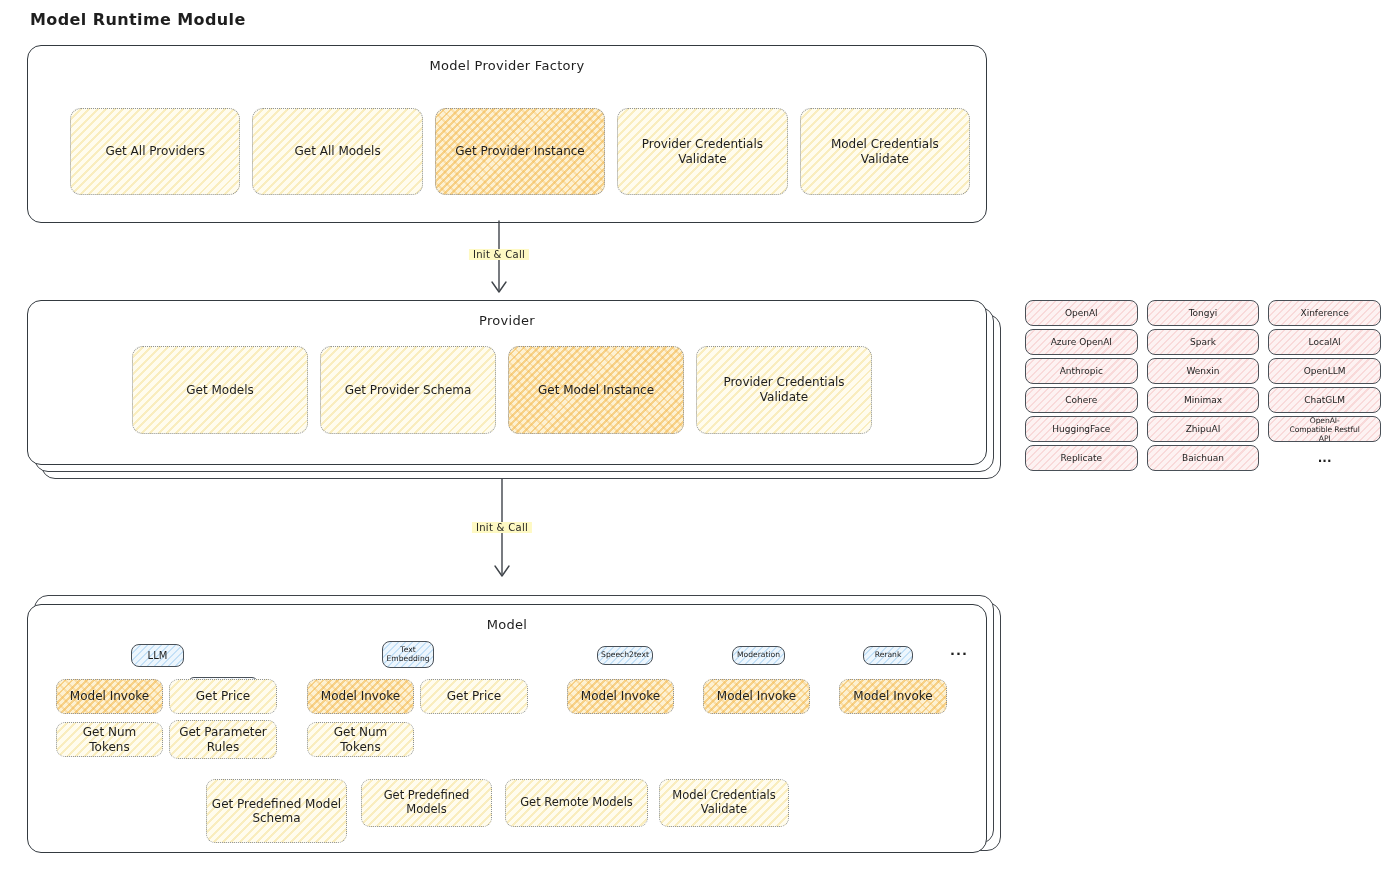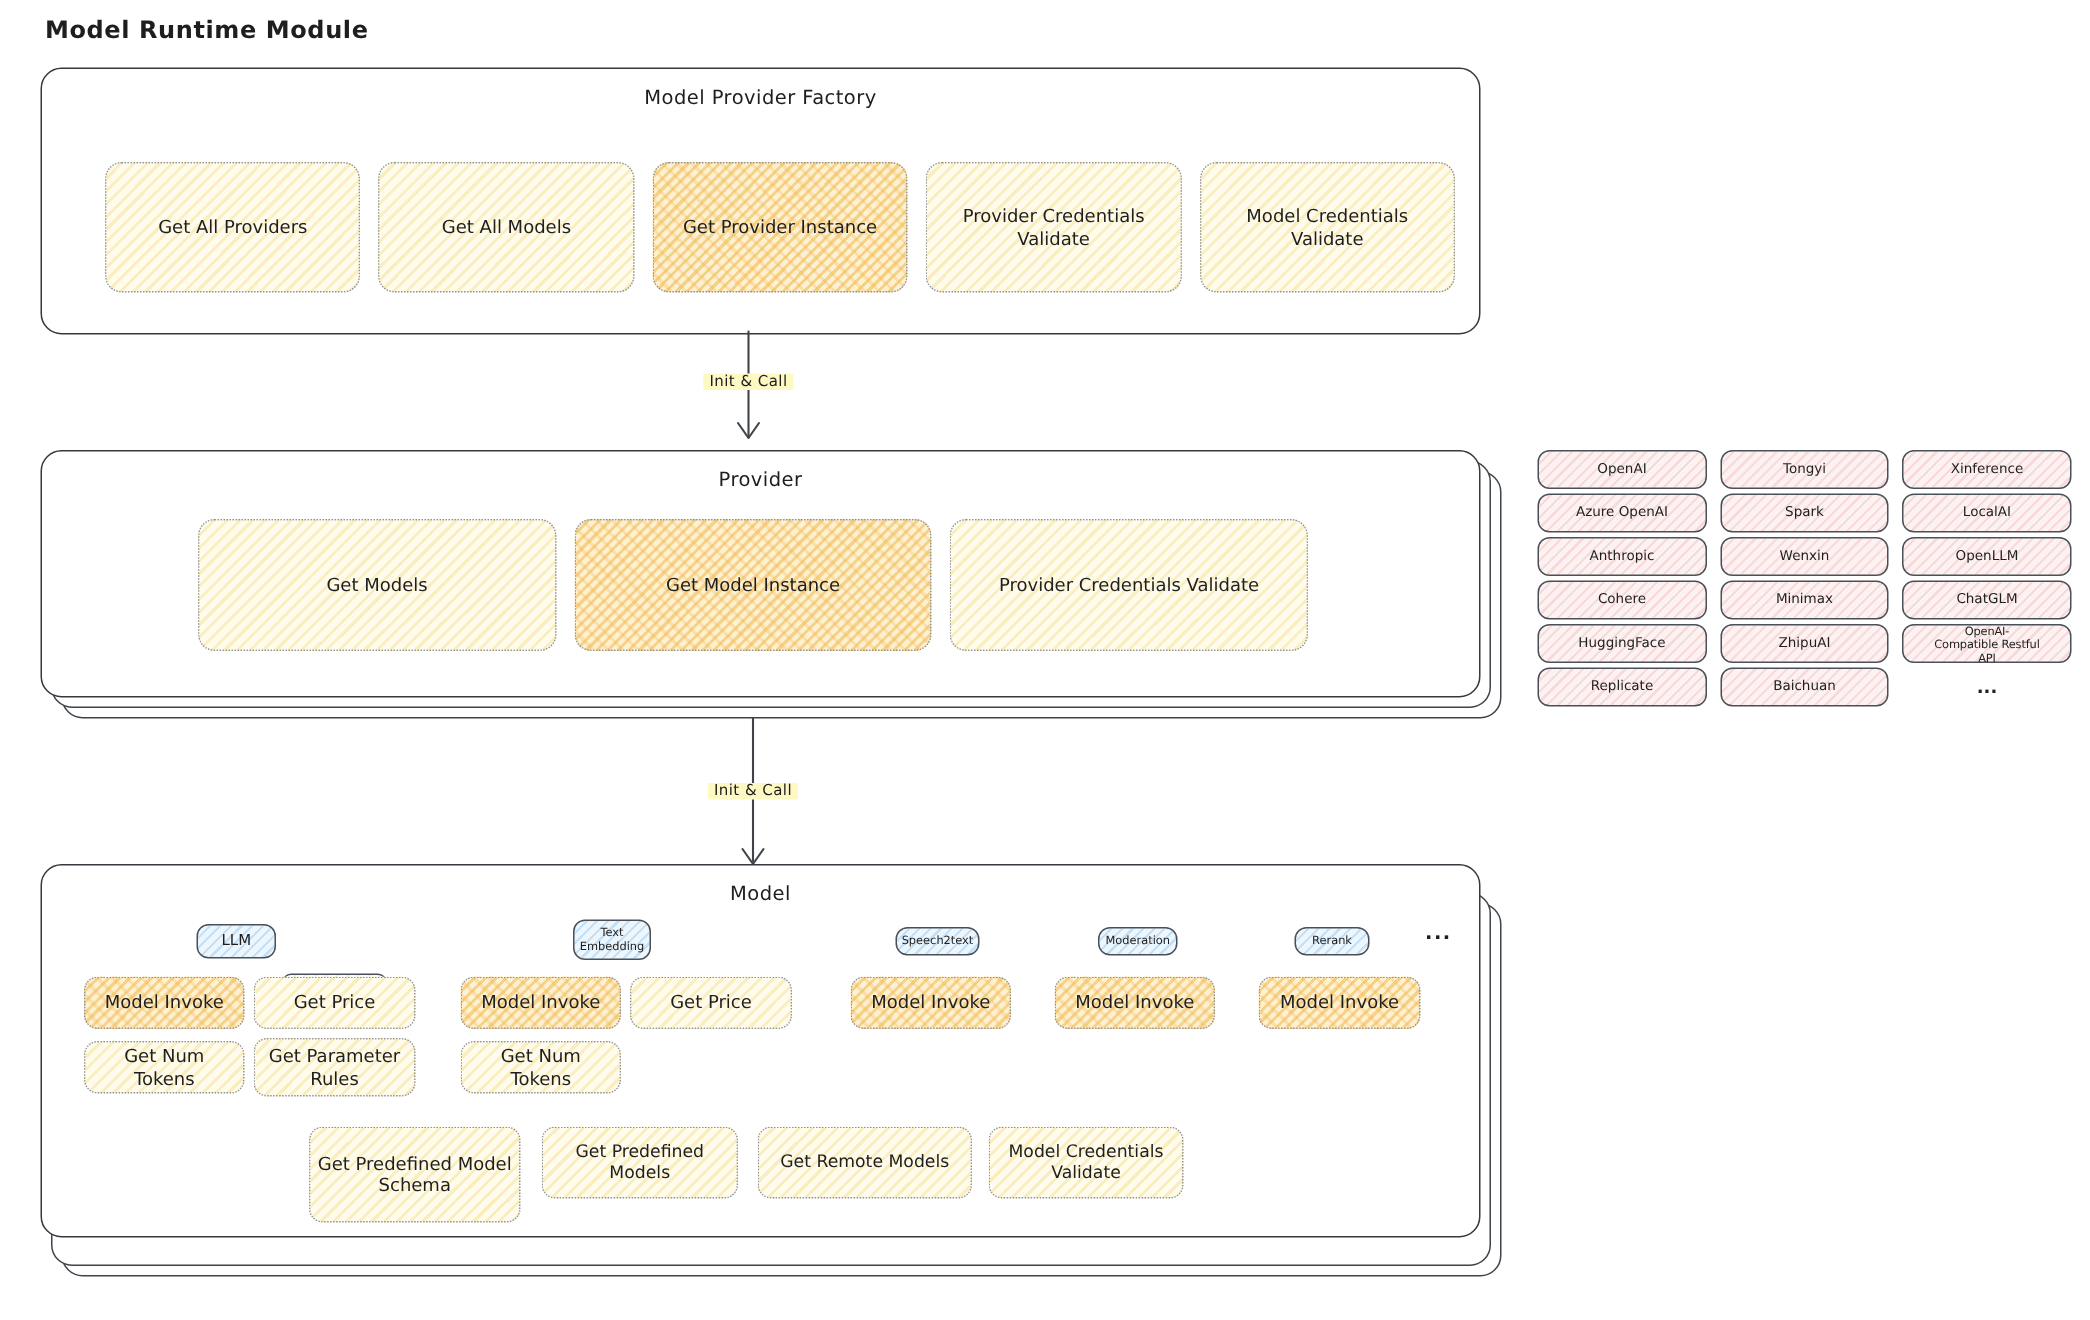--- a/index.html
+++ b/index.html
@@ -75,20 +75,21 @@
   <polyline points="4,61 11,71 18,61"></polyline>
 </svg>
 <div class="arrow-label" style="left:499px;top:249px;">Init &amp; Call</div>
 
 <div class="layer" style="left:41px;top:314px;width:958px;height:163px;"></div>
 <div class="layer" style="left:34px;top:307px;width:958px;height:163px;"></div>
 <div class="panel" style="left:27px;top:300px;width:958px;height:163px;">
   <div class="panel-title">Provider</div>
   <div class="row-flex" style="left:104px;width:740px;top:45px;height:88px;">
     <div class="btn fill-yellow">Get Models</div>
+    <div class="btn fill-yellow">Get Provider Schema</div>
     <div class="btn fill-orange">Get Model Instance</div>
     <div class="btn fill-yellow">Provider Credentials Validate</div>
   </div>
 </div>
 
 <div class="pgrid">
   <div class="pcell fill-pink">OpenAI</div>
   <div class="pcell fill-pink">Tongyi</div>
   <div class="pcell fill-pink">Xinference</div>
   <div class="pcell fill-pink">Azure OpenAI</div>
@@ -109,21 +110,21 @@
 </div>
 
 <svg class="arrow" style="left:491px;top:479px;" width="22" height="102">
   <line x1="11" y1="0" x2="11" y2="95"></line>
   <polyline points="4,87 11,97 18,87"></polyline>
 </svg>
 <div class="arrow-label" style="left:502px;top:522px;">Init &amp; Call</div>
 
 <div class="layer" style="left:41px;top:602px;width:958px;height:247px;"></div>
 <div class="layer" style="left:34px;top:595px;width:958px;height:247px;"></div>
-<div class="panel" style="left:27px;top:576px;width:958px;height:247px;">
+<div class="panel" style="left:27px;top:604px;width:958px;height:247px;">
   <div class="panel-title">Model</div>
 
   <div class="tag fill-blue" style="left:103px;top:39px;width:53px;height:23px;font-size:10px;">LLM</div>
   <div class="tag-white fill-bluefaint" style="left:160px;top:32px;width:70px;height:14px;">Completion Model</div>
   <div class="tag-white fill-bluefaint" style="left:160px;top:49px;width:70px;height:14px;">Chat Model</div>
   <div class="tag fill-blue" style="left:354px;top:36px;width:52px;height:27px;">Text Embedding</div>
   <div class="tag fill-blue" style="left:569px;top:41px;width:56px;height:19px;">Speech2text</div>
   <div class="tag fill-blue" style="left:704px;top:41px;width:53px;height:19px;">Moderation</div>
   <div class="tag fill-blue" style="left:835px;top:41px;width:50px;height:19px;">Rerank</div>
   <div class="dots" style="left:922px;top:38px;">...</div>

